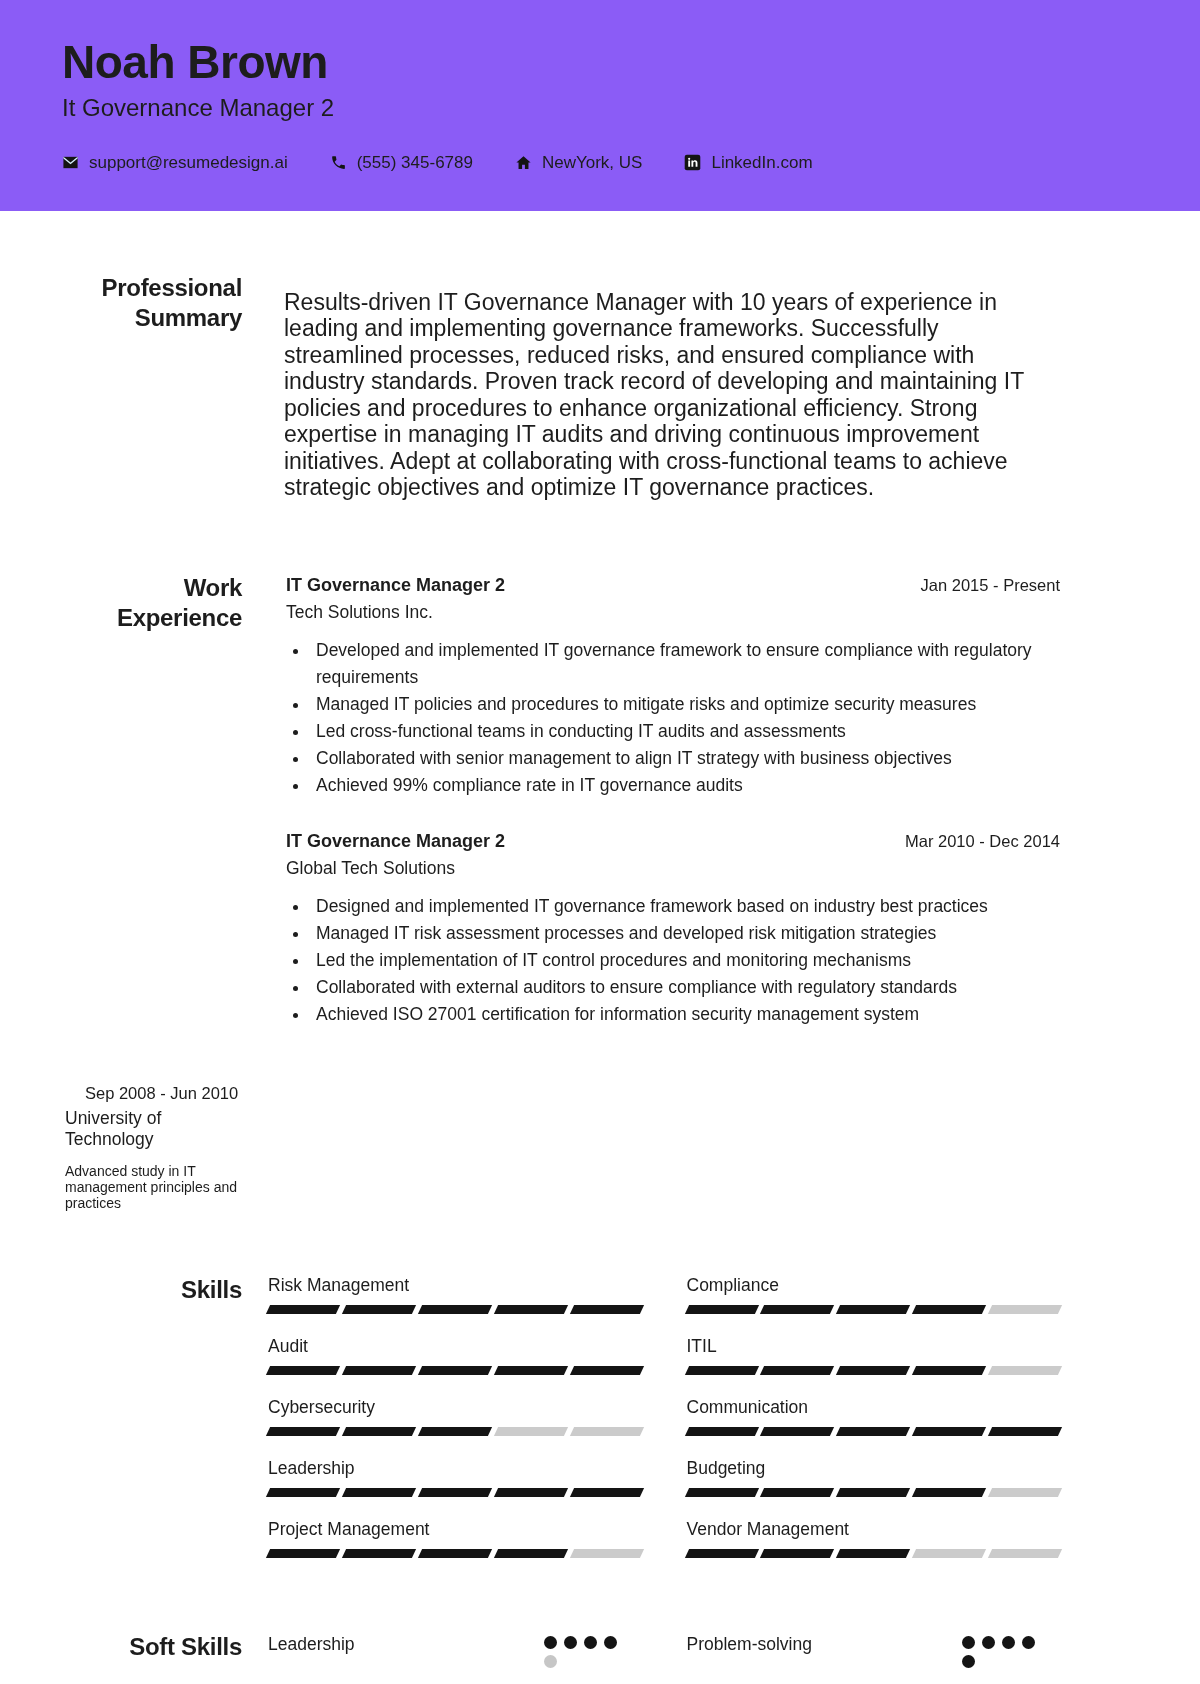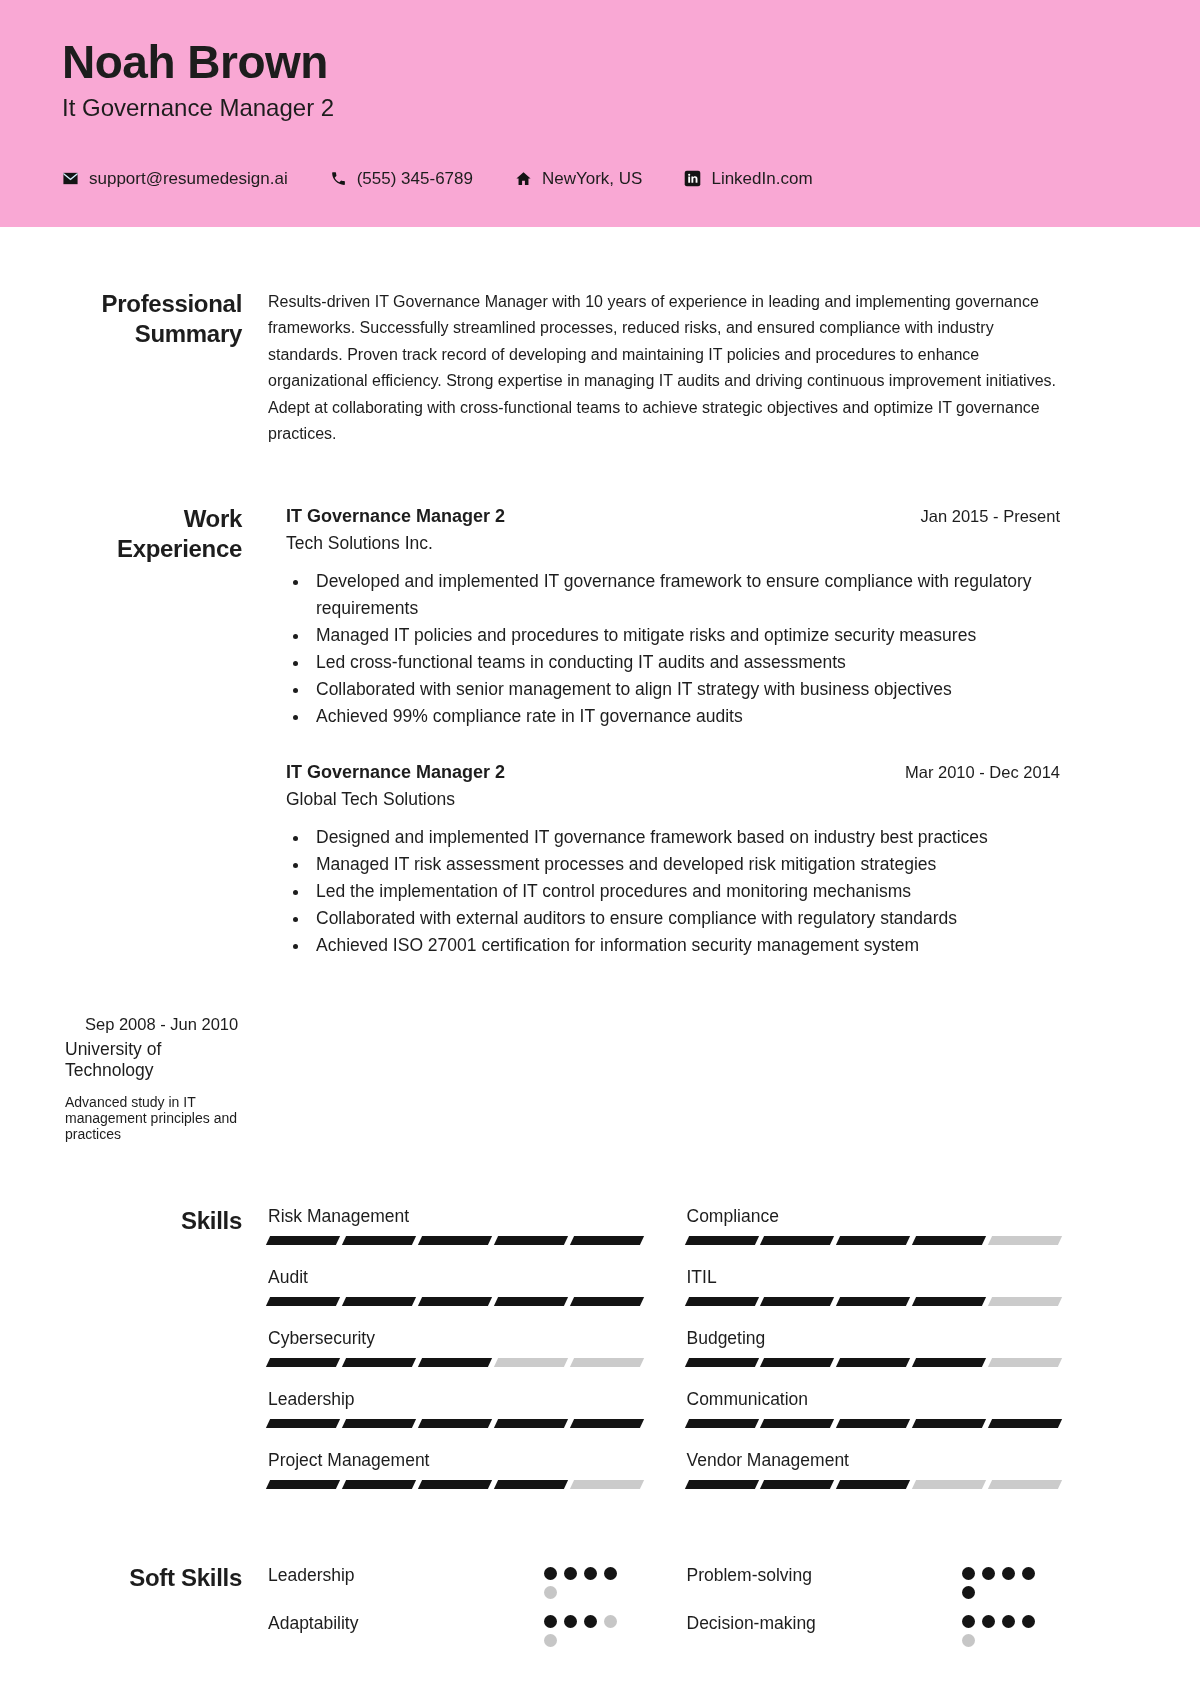--- a/index.html
+++ b/index.html
@@ -1,38 +1,38 @@
 <!DOCTYPE html>
 <html><head>
 <meta charset="utf-8">
 <style>
   html,body { margin:0; padding:0; }
   body {
     width:1200px; height:1684px; background:#ffffff;
     font-family:"Liberation Sans", sans-serif; color:#1d1d1d;
     -webkit-font-smoothing:antialiased; overflow:hidden;
   }
-  .header { background:#f9a8d4; padding:30px 60px 38px 62px; }
+  .header { background:#8b5cf6; padding:30px 60px 38px 62px; }
   .name { font-size:46px; font-weight:700; margin:6px 0 0; line-height:1.15; letter-spacing:-0.5px; }
   .subtitle { font-size:24px; margin-top:5px; }
-  .contacts { margin-top:47px; display:flex; align-items:center; gap:42px; font-size:17px; }
+  .contacts { margin-top:31px; display:flex; align-items:center; gap:42px; font-size:17px; }
   .contact { display:flex; align-items:center; gap:10px; }
   .cicon { width:17px; height:17px; flex:0 0 auto; display:block; }
 
   .main { margin-left:65px; margin-right:140px; }
   .section { display:grid; grid-template-columns:177px 1fr; column-gap:26px; }
   .section-label { text-align:right; font-size:24px; font-weight:700; line-height:30px; letter-spacing:-0.3px; }
 
   .sec-summary { margin-top:62px; }
   .sec-work { margin-top:56px;gap:44px; }
   .sec-education { margin-top:56px; }
   .sec-skills { margin-top:64px; }
   .sec-soft { margin-top:52px; }
 
-  .summary-text { margin:0; font-size:16px; line-height:26.5px; }
+  .summary-text { margin:16px; font-size:23px; line-height:26.5px; }
 
   .job-head, .degree-head { display:flex; justify-content:space-between; align-items:baseline; }
   .job-title, .degree-title { font-size:18px; font-weight:700; line-height:24px; }
   .job-dates, .degree-dates { font-size:16.5px; white-space:nowrap; padding-left:20px; }
   .job-company, .degree-school { font-size:17.5px; margin-top:5px; }
   .job ul { margin:14px 0 0; padding-left:24px; list-style:disc; }
   .job li { font-size:17.5px; line-height:27px; padding-left:6px; }
   .job + .job { margin-top:30px; }
   .degree + .degree { margin-top:24px; }
   .degree-desc { font-size:14px; margin-top:13px; }
@@ -213,37 +213,37 @@
           <div class="skill-name">ITIL</div>
           <div class="skill-bar">
               <span class="seg on"></span>
               <span class="seg on"></span>
               <span class="seg on"></span>
               <span class="seg on"></span>
               <span class="seg off"></span>
             </div>
         </div>
         <div class="skill">
+          <div class="skill-name">Communication</div>
+          <div class="skill-bar">
+              <span class="seg on"></span>
+              <span class="seg on"></span>
+              <span class="seg on"></span>
+              <span class="seg on"></span>
+              <span class="seg on"></span>
+            </div>
+        </div>
+        <div class="skill">
           <div class="skill-name">Budgeting</div>
           <div class="skill-bar">
               <span class="seg on"></span>
               <span class="seg on"></span>
               <span class="seg on"></span>
               <span class="seg on"></span>
               <span class="seg off"></span>
-            </div>
-        </div>
-        <div class="skill">
-          <div class="skill-name">Communication</div>
-          <div class="skill-bar">
-              <span class="seg on"></span>
-              <span class="seg on"></span>
-              <span class="seg on"></span>
-              <span class="seg on"></span>
-              <span class="seg on"></span>
             </div>
         </div>
         <div class="skill">
           <div class="skill-name">Vendor Management</div>
           <div class="skill-bar">
               <span class="seg on"></span>
               <span class="seg on"></span>
               <span class="seg on"></span>
               <span class="seg off"></span>
               <span class="seg off"></span>

